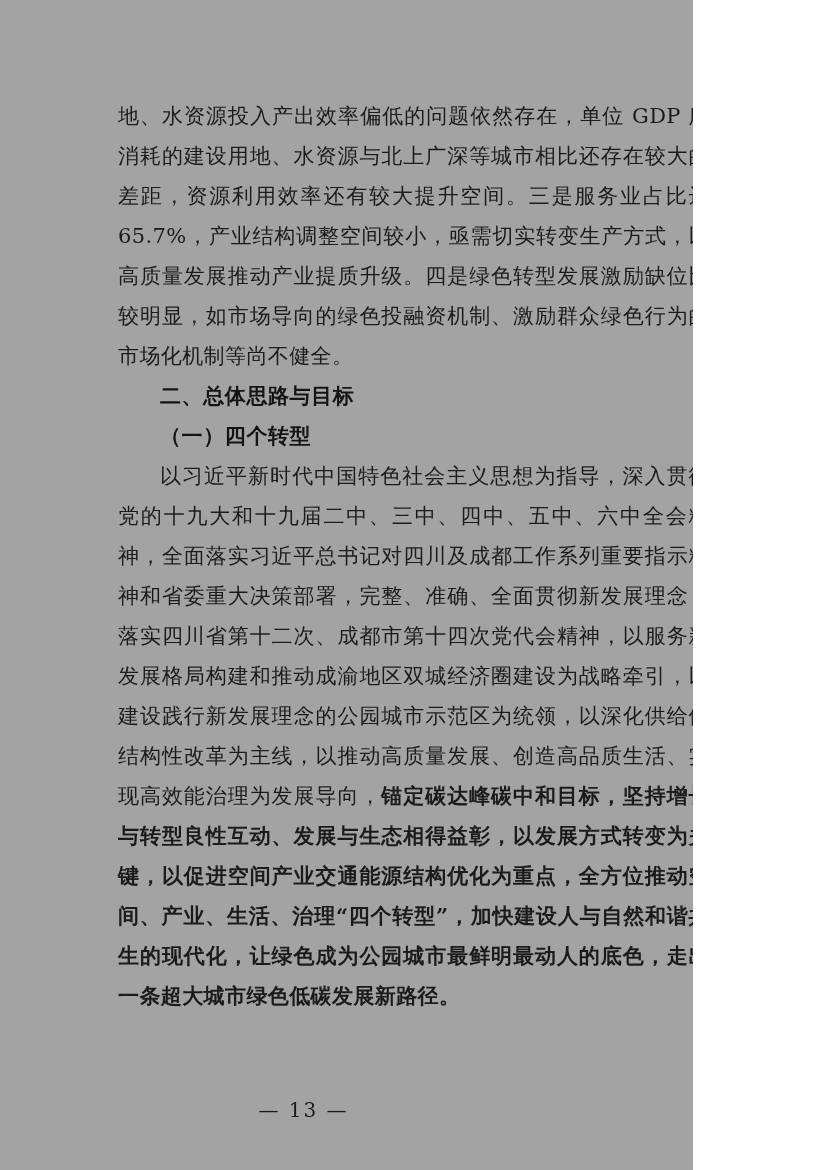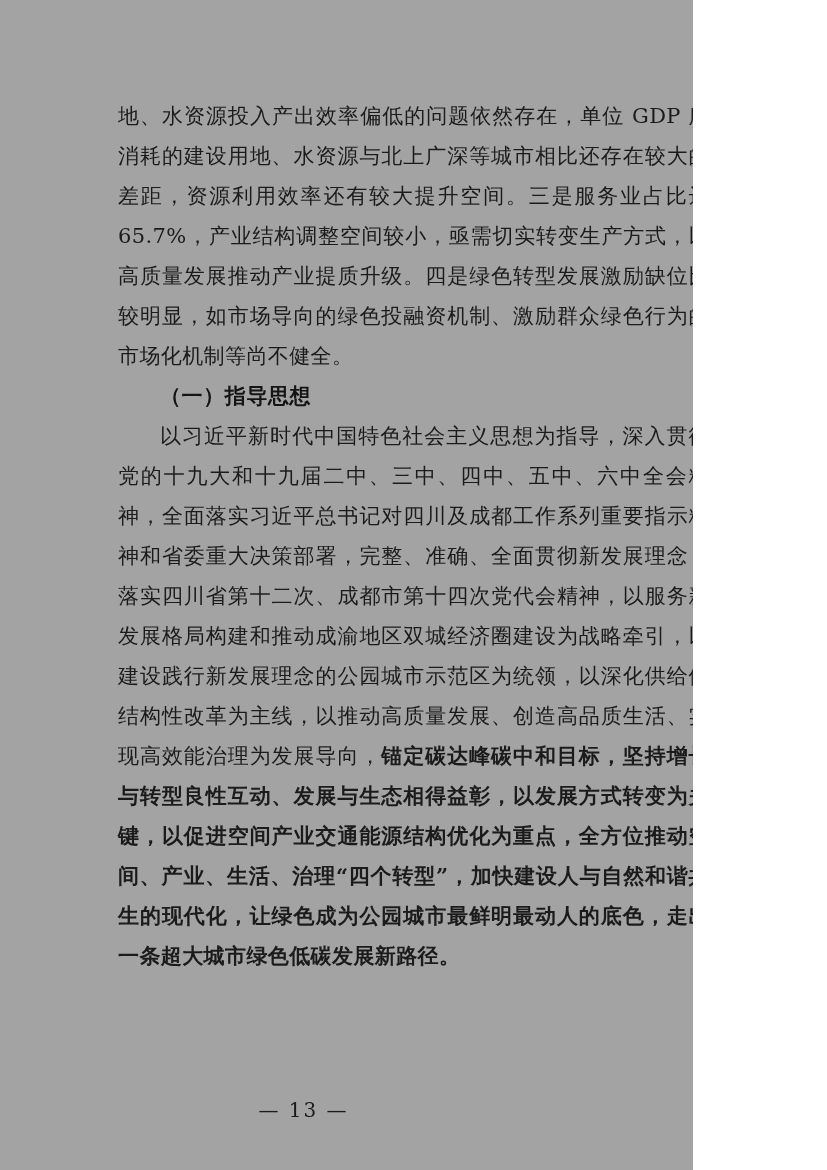--- a/index.html
+++ b/index.html
@@ -65,22 +65,23 @@
   }
 </style>
 </head>
 <body>
 
 <div class="page">
   <div class="content">
 
     <p class="para">地、水资源投入产出效率偏低的问题依然存在，单位 GDP 所消耗的建设用地、水资源与北上广深等城市相比还存在较大的差距，资源利用效率还有较大提升空间。三是服务业占比达 65.7%，产业结构调整空间较小，亟需切实转变生产方式，以高质量发展推动产业提质升级。四是绿色转型发展激励缺位比较明显，如市场导向的绿色投融资机制、激励群众绿色行为的市场化机制等尚不健全。</p>
 
+    <h2 class="heading">二、总体思路与目标</h2>
 
-    <h3 class="heading">（一）指导思想</h3>
+    <h3 class="heading">（一）四个转型</h3>
 
     <p class="para indent"><span>以习近平新时代中国特色社会主义思想为指导，深入贯彻党的十九大和十九届二中、三中、四中、五中、六中全会精神，全面落实习近平总书记对四川及成都工作系列重要指示精神和省委重大决策部署，完整、准确、全面贯彻新发展理念，落实四川省第十二次、成都市第十四次党代会精神，以服务新发展格局构建和推动成渝地区双城经济圈建设为战略牵引，以建设践行新发展理念的公园城市示范区为统领，以深化供给侧结构性改革为主线，以推动高质量发展、创造高品质生活、实现高效能治理为发展导向，</span><span class="bold-run">锚定碳达峰碳中和目标，坚持增长与转型良性互动、发展与生态相得益彰，以发展方式转变为关键，以促进空间产业交通能源结构优化为重点，全方位推动空间、产业、生活、治理“四个转型”，加快建设人与自然和谐共生的现代化，让绿色成为公园城市最鲜明最动人的底色，走出一条超大城市绿色低碳发展新路径。</span></p>
 
   </div>
 
   <div class="page-number">
     <span class="pn-inner">— 13 —</span>
   </div>
 </div>
 

